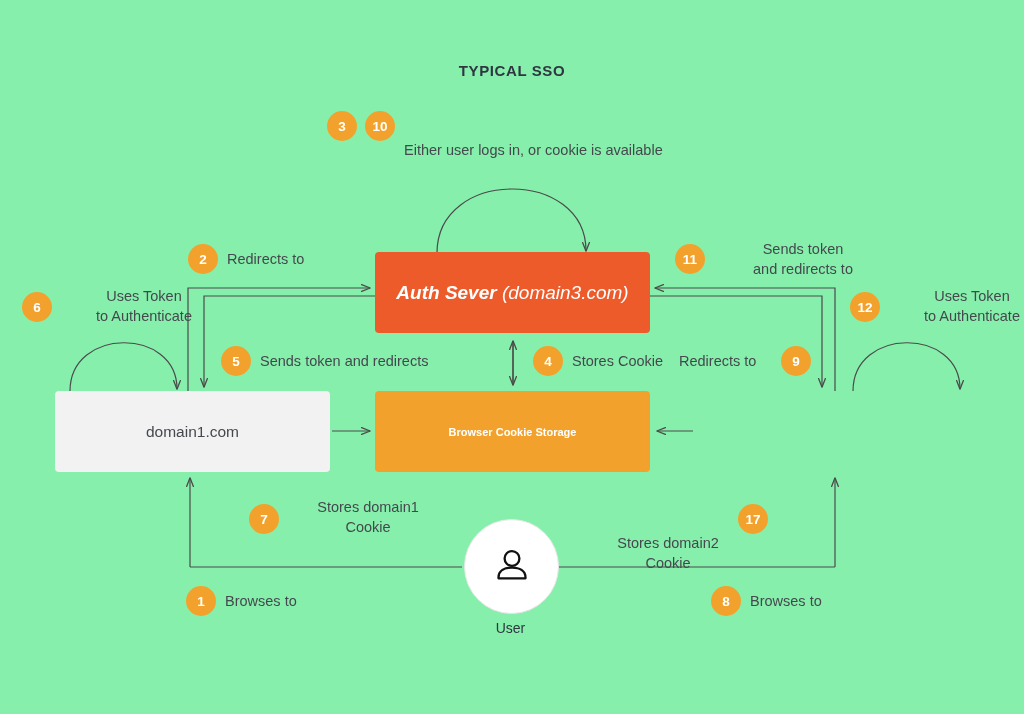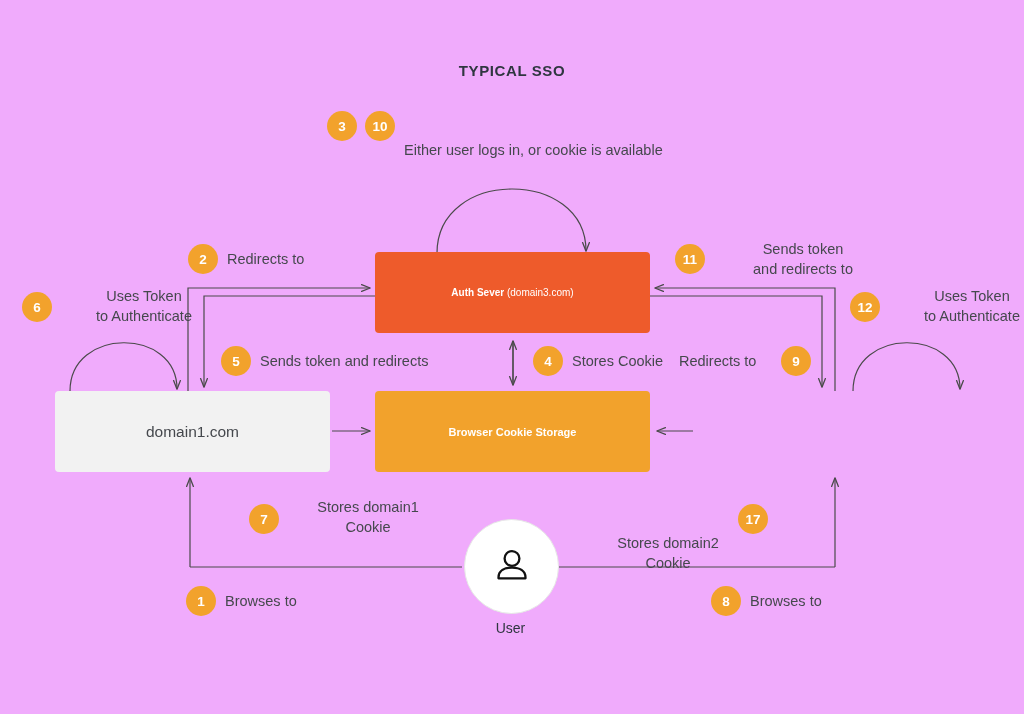--- a/index.html
+++ b/index.html
@@ -8,21 +8,21 @@
     background: #ffffff;
   }
   body {
     font-family: "Liberation Sans", sans-serif;
     -webkit-font-smoothing: antialiased;
   }
   #canvas {
     position: relative;
     width: 1024px;
     height: 714px;
-    background: #f0abfc;
+    background: #86efac;
     overflow: hidden;
   }
   #wires {
     position: absolute;
     left: 0;
     top: 0;
     width: 1024px;
     height: 714px;
     pointer-events: none;
   }
@@ -45,21 +45,22 @@
     display: flex;
     align-items: center;
     justify-content: center;
     text-align: center;
     box-sizing: border-box;
   }
   .node-auth {
     left: 375px; top: 252px; width: 275px; height: 81px;
     background: #EE5B2B;
     color: #ffffff;
-    font-size: 10px;
+    font-size: 19px;
+    font-style: italic;
   }
   .node-auth .bold { font-weight: bold; }
   .node-cookie {
     left: 375px; top: 391px; width: 275px; height: 81px;
     background: #F2A22C;
     color: #ffffff;
     font-size: 11px;
     font-weight: bold;
   }
   .node-d1 {

